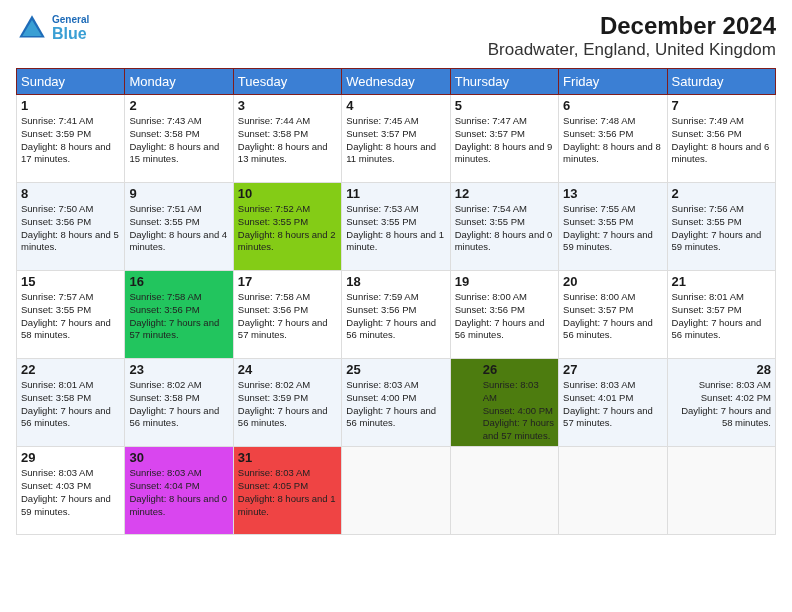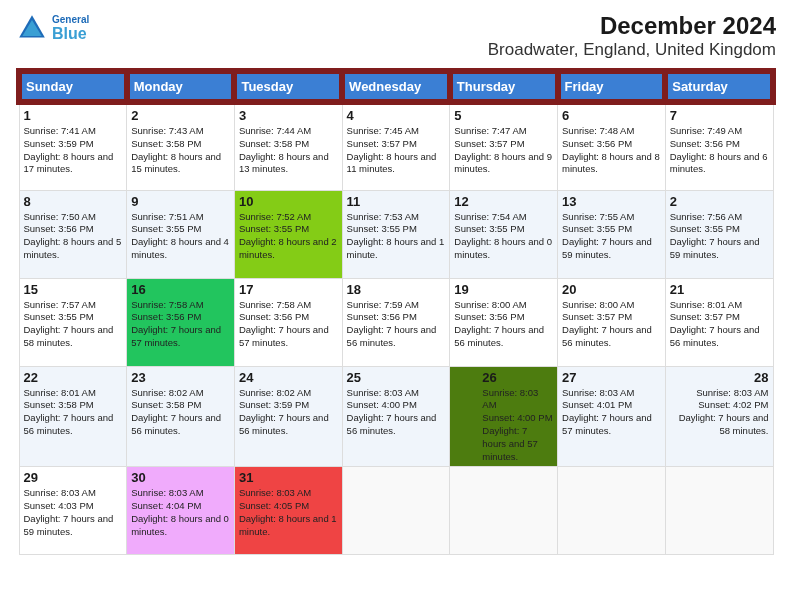--- a/index.html
+++ b/index.html
@@ -44,24 +44,24 @@
     }
     .calendar {
       width: 100%;
       border-collapse: collapse;
       table-layout: fixed;
     }
     .calendar th {
       background-color: #3b7fd4;
       color: #fff;
       font-size: 13px;
-      font-weight: bold;
+      font-weight: normal;
       padding: 5px 4px;
       text-align: left;
-      border: 6px solid #7f1d1d;
+      border: 1px solid #7f1d1d;
     }
     .calendar td {
       vertical-align: top;
       font-size: 10px;
       color: #333;
       padding: 3px 4px;
       border: 1px solid #ddd;
       height: 88px;
       background: #fff;
     }
@@ -241,21 +241,21 @@
           <td style="background: rgb(240, 245, 251); text-align: right;">
           <span class="day-num">28</span>
           <span class="cell-text">Sunrise: 8:03 AM<br>Sunset: 4:02 PM<br>Daylight: 7 hours and 58 minutes.</span>
         </td>
         </tr>
         <tr>
           <td style="background: rgb(255, 255, 255);">
           <span class="day-num">29</span>
           <span class="cell-text">Sunrise: 8:03 AM<br>Sunset: 4:03 PM<br>Daylight: 7 hours and 59 minutes.</span>
         </td>
-          <td style="background: #f0abfc;">
+          <td style="background: #d946ef;">
           <span class="day-num">30</span>
           <span class="cell-text">Sunrise: 8:03 AM<br>Sunset: 4:04 PM<br>Daylight: 8 hours and 0 minutes.</span>
         </td>
           <td style="background: #ef4444;">
           <span class="day-num">31</span>
           <span class="cell-text">Sunrise: 8:03 AM<br>Sunset: 4:05 PM<br>Daylight: 8 hours and 1 minute.</span>
         </td>
           <td class="empty-cell" style="background: rgb(249, 249, 249);"></td>
           <td class="empty-cell" style="background: rgb(249, 249, 249);"></td>
           <td class="empty-cell" style="background: rgb(249, 249, 249);"></td>

